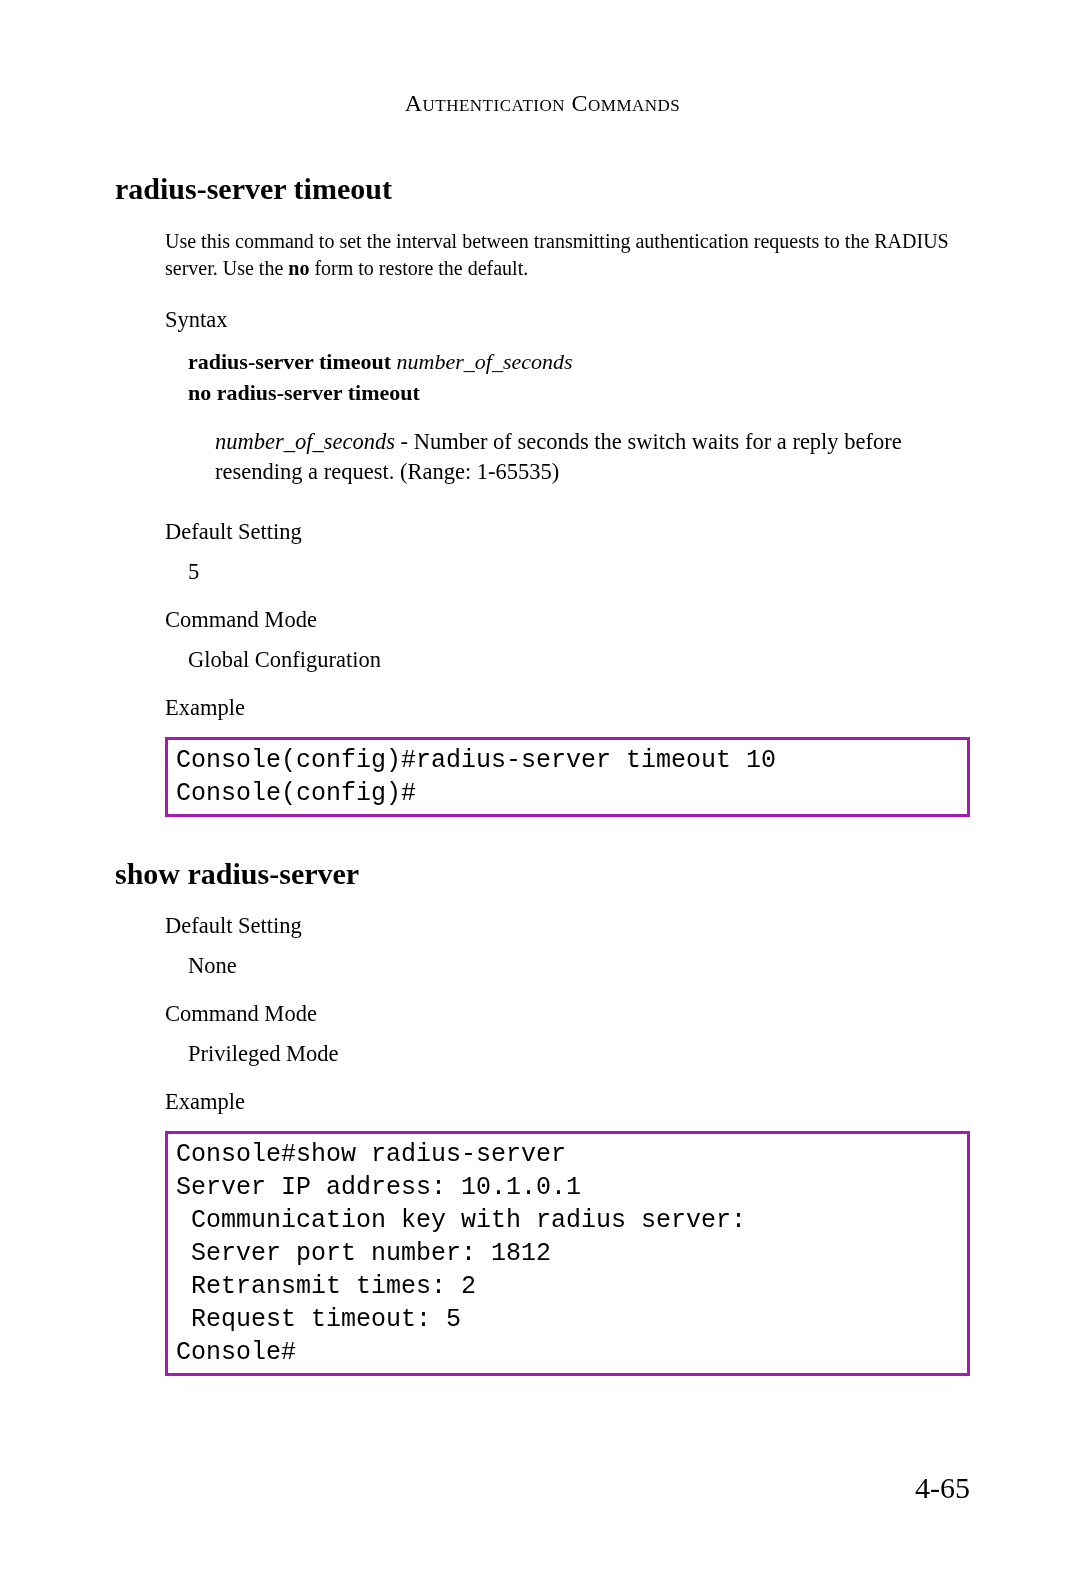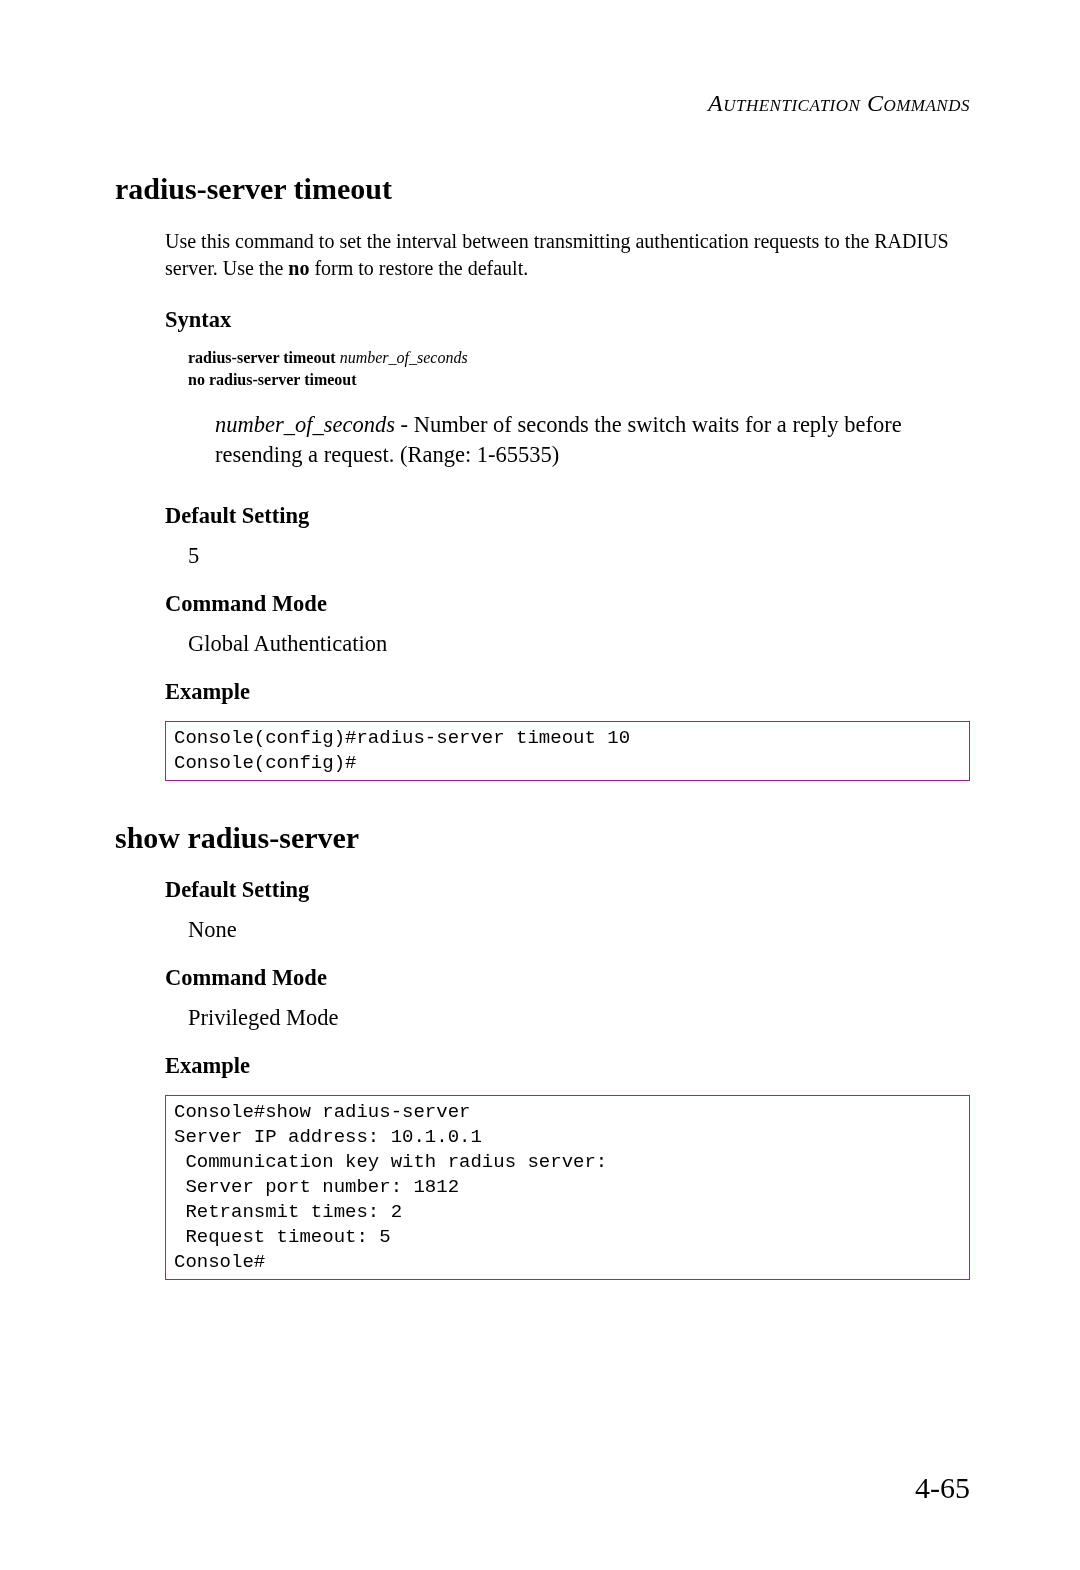--- a/index.html
+++ b/index.html
@@ -10,65 +10,64 @@
       padding: 0;
       width: 1080px;
       height: 1570px;
       position: relative;
     }
     .page-content {
       padding: 90px 110px 0 115px;
     }
     .running-head {
       font-variant: small-caps;
-      font-style: italic;
       font-size: 24px;
-      text-align: right;
+      text-align: center;
       margin-bottom: 55px;
       letter-spacing: 0.5px;
     }
     .section-title {
       font-size: 30px;
       font-weight: bold;
       margin: 0 0 22px 0;
     }
     .body-text {
       font-size: 20px;
       line-height: 1.35;
       margin: 0 0 25px 50px;
     }
     .subheading {
-      font-weight: bold;
+      font-weight: normal;
       font-size: 22.5px;
       margin: 0 0 14px 50px;
     }
     .syntax-block {
       margin: 0 0 18px 73px;
-      font-size: 16px;
+      font-size: 22px;
       line-height: 1.4;
     }
     .syntax-bold { font-weight: bold; }
     .syntax-italic { font-style: italic; }
     .param-desc {
       margin: 0 0 32px 100px;
       font-size: 22.5px;
       line-height: 1.35;
     }
     .param-desc .param-name { font-style: italic; }
     .value-line {
       margin: 0 0 22px 73px;
       font-size: 22.5px;
     }
     .code-block {
-      border: 1px solid #a21caf;
+      border: 3px solid #a21caf;
       margin: 16px 0 40px 50px;
       margin-right: 0;
       padding: 4px 8px;
       font-family: "Courier New", Courier, monospace;
-      font-size: 19px;
+      font-size: 25px;
       line-height: 1.32;
       white-space: pre;
     }
     .page-number {
       position: absolute;
       bottom: 65px;
       right: 110px;
       font-size: 30px;
       text-align: right;
     }
@@ -95,21 +94,21 @@
   </div>
 
   <p class="param-desc">
     <span class="param-name">number_of_seconds</span><span> - </span><span>Number of seconds the switch waits for a reply before resending a request. (Range: 1-65535)</span>
   </p>
 
   <div class="subheading">Default Setting</div>
   <div class="value-line">5</div>
 
   <div class="subheading">Command Mode</div>
-  <div class="value-line">Global Authentication</div>
+  <div class="value-line">Global Configuration</div>
 
   <div class="subheading">Example</div>
   <div class="code-block">Console(config)#radius-server timeout 10
 Console(config)#</div>
 
   <div class="section-title section2">show radius-server</div>
 
 
   <div class="subheading">Default Setting</div>
   <div class="value-line">None</div>

